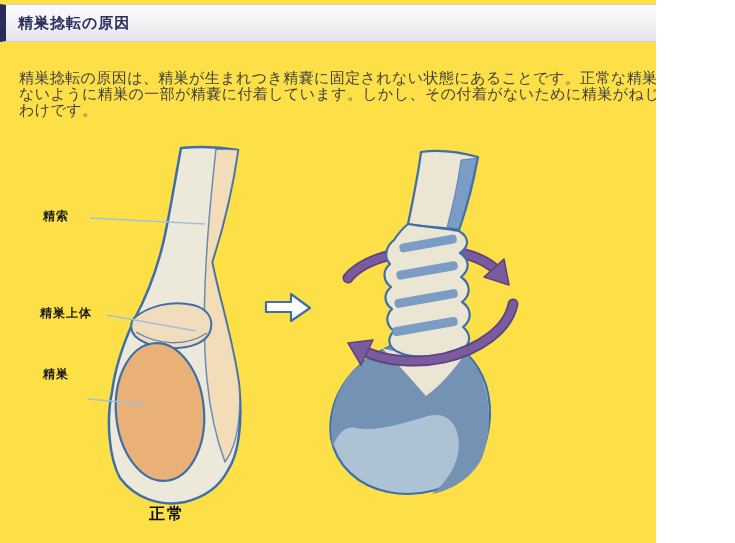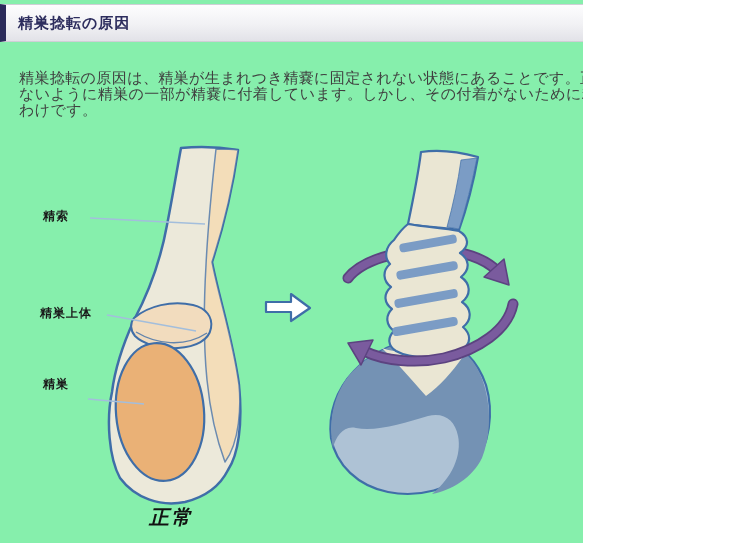--- a/index.html
+++ b/index.html
@@ -1,17 +1,17 @@
 <!DOCTYPE html>
 <html><head>
 <meta charset="utf-8">
 <style>
   html,body{margin:0;padding:0;background:#fff;}
   .page{
-    position:relative;width:583px;height:543px;background:#86efac;overflow:hidden;
+    position:relative;width:656px;height:543px;background:#fde047;overflow:hidden;
     font-family:"Liberation Sans","DejaVu Sans",sans-serif;
   }
   
   .header{
     position:absolute;left:0;top:4px;width:722px;height:36px;
     background:linear-gradient(to bottom,#fdfdfe 0%,#f1f1f4 55%,#e2e2e8 100%);
     border:1px solid #cfcfd6;border-left:6px solid #2b2b5a;
     display:flex;align-items:center;
   }
   .header h1{
@@ -24,22 +24,22 @@
     font-size:15px;line-height:16px;letter-spacing:0.4px;color:#3f3f3f;
     text-align:left;
   }
   
   .figure-svg{position:absolute;left:0;top:130px;}
   .fig-label{
     position:absolute;font-size:12px;font-weight:bold;color:#1a1a1a;
     letter-spacing:1px;white-space:nowrap;
   }
   .fig-caption{
-    position:absolute;font-size:20px;font-weight:bold;color:#111;
-    letter-spacing:2px;white-space:nowrap;font-style:italic;
+    position:absolute;font-size:16px;font-weight:bold;color:#111;
+    letter-spacing:2px;white-space:nowrap;
   }
 </style>
 </head>
 <body>
 
 <div class="page">
 
   <div class="header">
     <h1>精巣捻転の原因</h1>
   </div>
@@ -152,17 +152,17 @@
       <g>
         <path fill="none" stroke-width="11" stroke-linecap="round" d="M513,304 C508,330 478,350 444,358 C416,364 384,361 364,351" stroke="#5C4380"></path>
         <path fill="none" stroke-width="7.5" stroke-linecap="round" d="M513,304 C508,330 478,350 444,358 C416,364 384,361 364,351" stroke="#7A5B9E"></path>
         <polygon stroke-width="1.5" stroke-linejoin="round" points="348,343 373,340 361,365" fill="#7A5B9E" stroke="#5C4380"></polygon>
       </g>
     </g>
   </svg>
 
   <div class="fig-label" style="left:43px;top:208px">精索</div>
   <div class="fig-label" style="left:40px;top:305px">精巣上体</div>
-  <div class="fig-label" style="left:43px;top:376px">精巣</div>
+  <div class="fig-label" style="left:43px;top:366px">精巣</div>
 
   <div class="fig-caption" style="left:149px;top:504px">正常</div>
 
 </div>
 
 </body></html>

